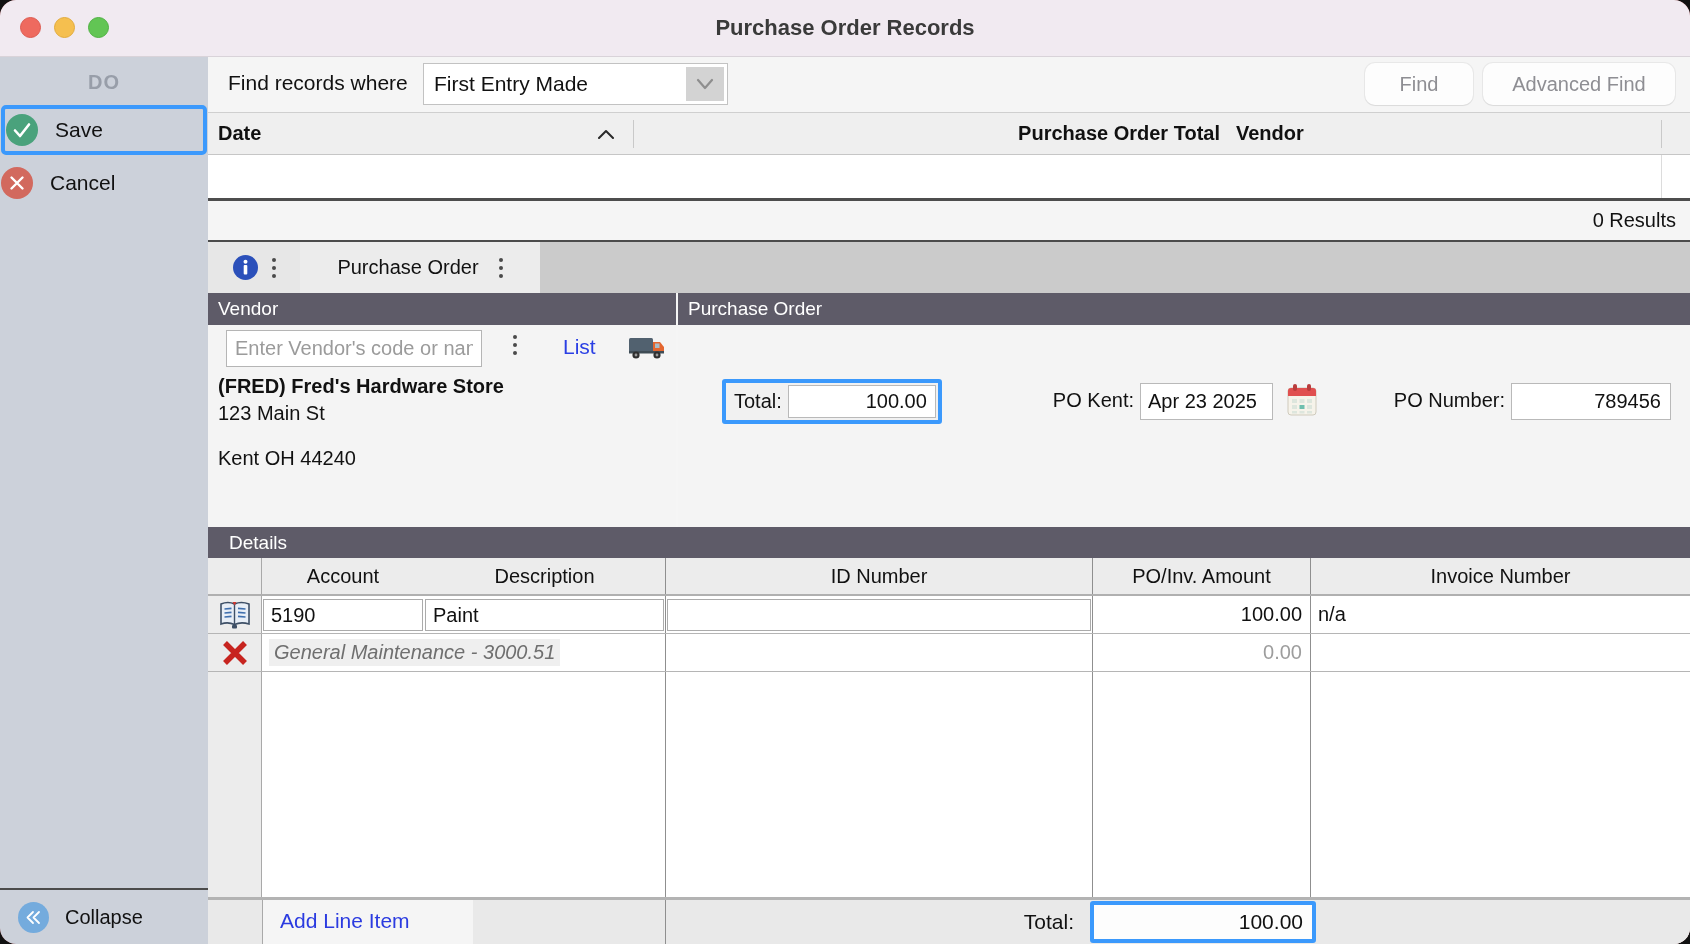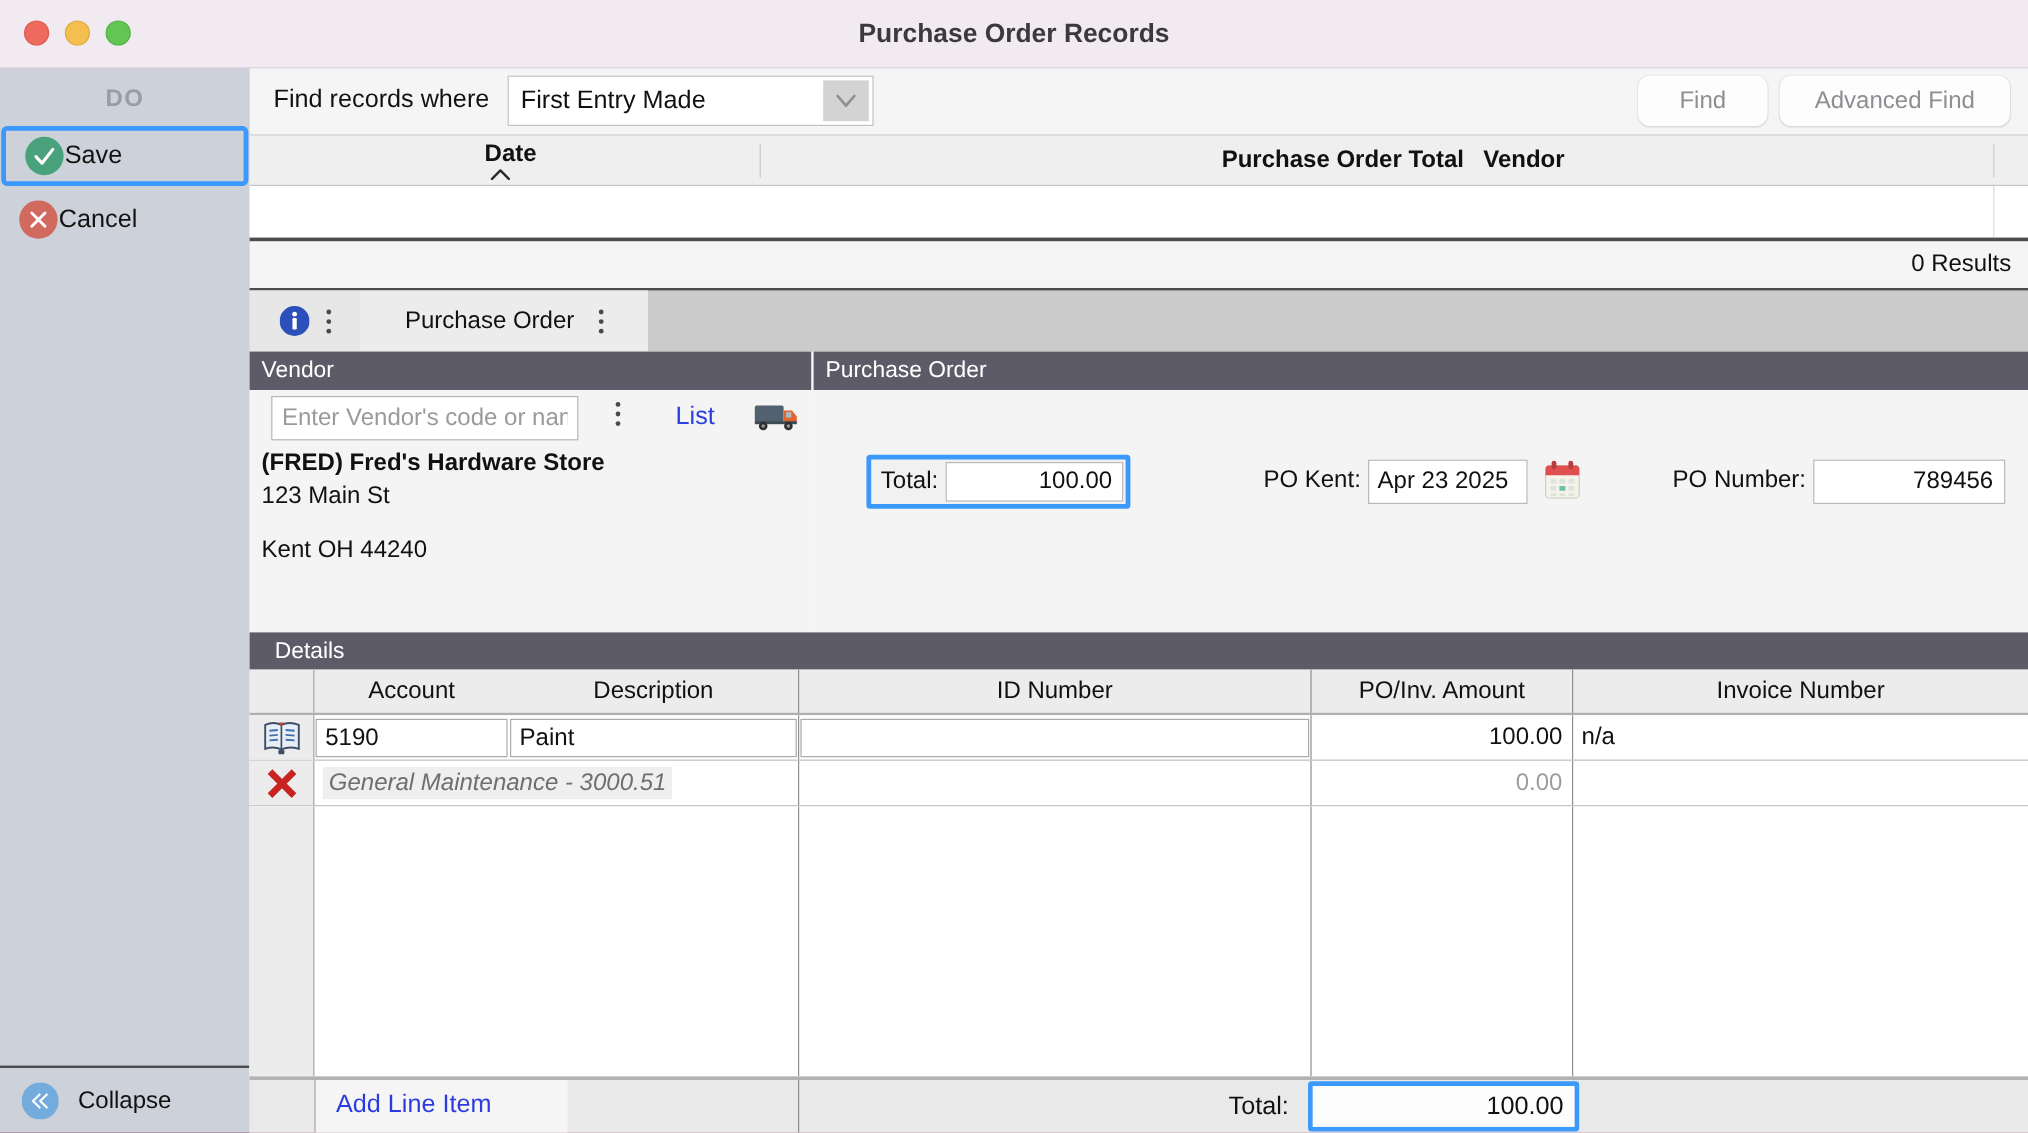--- a/index.html
+++ b/index.html
@@ -1,52 +1,52 @@
 <!DOCTYPE html>
 <html><head>
 <meta charset="utf-8">
 <style>
   * { margin:0; padding:0; box-sizing:border-box; }
   html,body { width:1690px; height:944px; background:#111; font-family:"Liberation Sans", sans-serif; }
-  .window { position:relative; width:1690px; height:944px; border-radius:0; overflow:hidden; background:#f9a8d4; }
+  .window { position:relative; width:1690px; height:944px; border-radius:16px; overflow:hidden; background:#7f1d1d; }
 
   
   .titlebar { position:absolute; left:0; top:0; width:1690px; height:57px; background:#f1eaf1; border-bottom:1px solid #d9d3d9; display:flex; align-items:center; justify-content:center; }
   .traffic { position:absolute; left:20px; top:17px; display:flex; gap:13px; }
   .traffic span { width:21px; height:21px; border-radius:50%; display:block; }
   .tl-red { background:#ee6a5f; border:1px solid #dd5a50; }
   .tl-yellow { background:#f5bf4f; border:1px solid #e2ab3c; }
   .tl-green { background:#62c554; border:1px solid #4fb142; }
   .win-title { font-size:22px; font-weight:bold; color:#3a3a3a; }
 
   
   .sidebar { position:absolute; left:0; top:57px; width:208px; height:887px; background:#ccd1da; }
   .sidebar-header { text-align:center; padding-top:14px; font-size:20px; font-weight:bold; color:#989ea9; letter-spacing:1px; }
-  .side-item { display:flex; align-items:center; height:48px; padding-left:15px; font-size:21px; color:#111; cursor:default; }
+  .side-item { display:flex; align-items:center; gap:16px; height:48px; font-size:21px; color:#111; cursor:default; }
   .side-item.save { margin-top:11px; border:4px solid #3b99fc; border-radius:5px; height:50px; width:206px; margin-left:1px; }
   .side-item.cancel { margin-top:4px; }
   .sidebar-sep { position:absolute; left:0; top:831px; width:208px; height:2px; background:#4b4b4b; }
   .side-collapse { position:absolute; left:0; top:833px; width:208px; height:54px; display:flex; align-items:center; gap:16px; padding-left:18px; font-size:20px; color:#111; }
 
   
   .main { position:absolute; left:208px; top:57px; width:1482px; height:887px; background:#f5f5f5; }
 
   
   .find-row { position:absolute; left:0; top:0; width:1482px; height:55px; }
   .find-label { position:absolute; left:20px; top:14px; font-size:21px; color:#111; }
   .find-select { position:absolute; left:215px; top:6px; width:305px; height:42px; background:#fff; border:1px solid #c2c2c2; display:flex; align-items:center; }
   .find-select-value { flex:1; padding-left:10px; font-size:21px; color:#111; }
   .find-select-btn { width:38px; height:34px; margin-right:3px; background:#d3d3d3; display:flex; align-items:center; justify-content:center; }
   .btn { position:absolute; top:6px; height:42px; background:#fdfdfd; border:none; border-radius:10px; box-shadow:0 0 0 1px rgba(0,0,0,0.05), 0 1px 1px rgba(0,0,0,0.06); font-size:20px; color:#8e8e93; font-family:"Liberation Sans",sans-serif; padding:0 24px; }
   .btn-find { left:1157px; width:108px; }
   .btn-advfind { left:1275px; width:192px; }
 
   
   .results-header { position:absolute; left:0; top:55px; width:1482px; height:43px; background:#efefef; border-top:1px solid #cfcfcf; border-bottom:1px solid #c6c6c6; display:flex; align-items:center; font-size:20px; font-weight:bold; color:#111; }
-  .rh-date { width:425px; padding-left:10px; display:flex; align-items:center; justify-content:space-between;flex-direction:column; }
+  .rh-date { width:425px; padding-left:10px; display:flex; align-items:center; justify-content:space-between; }
   .rh-caret { margin-right:18px; }
   .rh-div { width:1px; height:28px; background:#c9c9c9; }
   .rh-pototal { width:594px; text-align:right; padding-right:8px; }
   .rh-vendor { width:433px; padding-left:8px; }
   .results-empty { position:absolute; left:0; top:98px; width:1482px; height:43px; background:#fff; }
   .re-div { position:absolute; left:1453px; top:0; width:1px; height:43px; background:#dcdcdc; }
   .results-sep { position:absolute; left:0; top:141px; width:1482px; height:3px; background:#4d4d4d; }
   .results-count { position:absolute; left:0; top:144px; width:1482px; height:39px; display:flex; align-items:center; justify-content:flex-end; padding-right:14px; font-size:20px; color:#111; }
 
   

